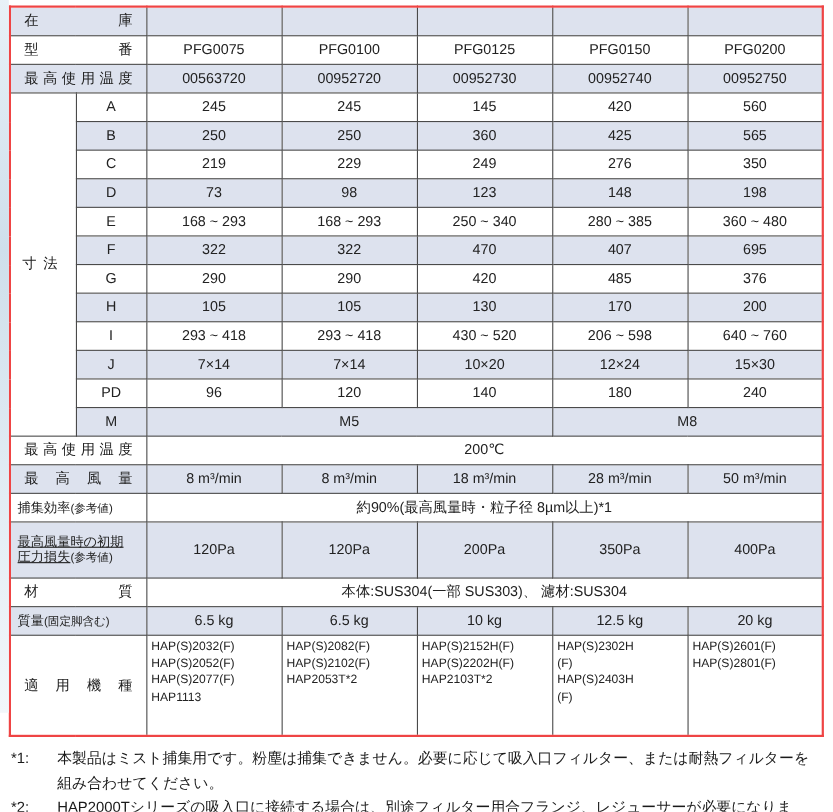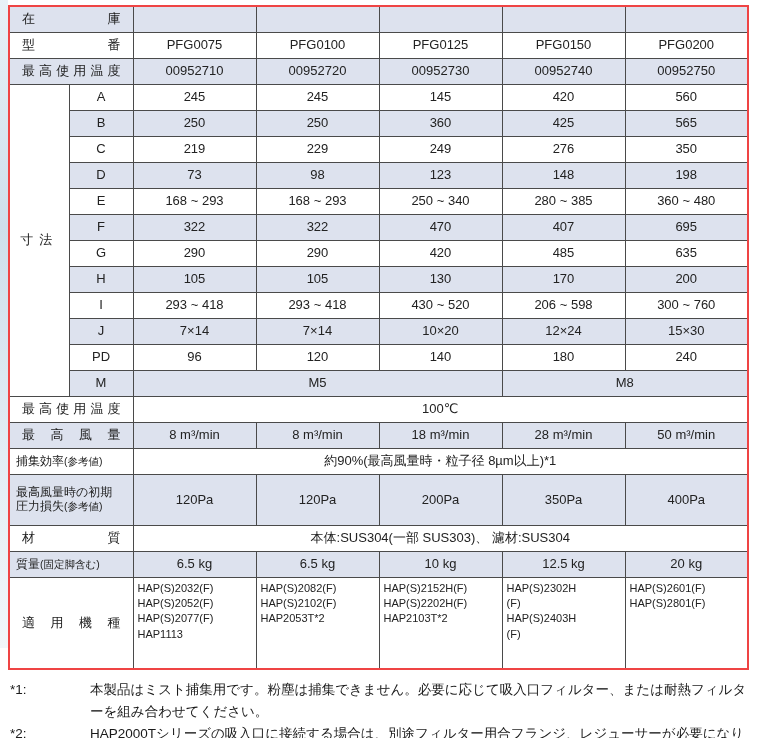--- a/index.html
+++ b/index.html
@@ -12,27 +12,27 @@
   col.c-d{width:123px;}
   td{border:1px solid #4a4a4a;font-size:13px;text-align:center;vertical-align:middle;
     padding:0 4px;height:25px;line-height:1.15;overflow:hidden;}
   tr.alt td{background:#dde2ee;}
   td.lbl{text-align:justify;text-align-last:justify;padding:0 12px;}
   td.lbl-left{text-align:left;text-align-last:left;padding:0 6px;font-size:12px;}
   td.grp{letter-spacing:0.45em;padding:0 2px;letter-spacing:6px;}
   td.span-val{text-align:center;margin-top:20px;}
   td.pressure-h{height:50px;}
   .sub{font-size:10.5px;}
-  .pre{white-space:pre-line;}
+  .pre{white-space:pre-line;text-decoration:underline;}
   td.models-cell{text-align:left;vertical-align:top;font-size:11px;line-height:1.38;
     padding:3px 2px 3px 4px;height:84px;white-space:pre-line;}
   .footnotes{margin:9px 10px 0 10px;font-size:13.5px;line-height:1.62;color:#1a1a1a;}
   .fn{display:flex;}
   .fn .marker{flex:0 0 42px;}
-  .fn .txt{flex:1;margin-left:38px;}
+  .fn .txt{flex:1;}
 </style>
 </head>
 <body>
 
 <table>
   <colgroup>
     <col class="c-grp">
       <col class="c-key">
     <col class="c-d">
       <col class="c-d">
@@ -55,21 +55,21 @@
     <td class="lbl" colspan="2">型番</td>
     <td>PFG0075</td>
     <td>PFG0100</td>
     <td>PFG0125</td>
     <td>PFG0150</td>
     <td>PFG0200</td>
   </tr>
 
   <tr class="alt">
     <td class="lbl" colspan="2">最高使用温度</td>
-    <td>00952710</td>
+    <td>00563720</td>
     <td>00952720</td>
     <td>00952730</td>
     <td>00952740</td>
     <td>00952750</td>
   </tr>
 
   <tr>
     <td class="grp" rowspan="12">寸法</td>
     <td>A</td>
     <td>245</td>
@@ -117,37 +117,37 @@
     <td>470</td>
     <td>407</td>
     <td>695</td>
   </tr>
   <tr>
     <td>G</td>
     <td>290</td>
     <td>290</td>
     <td>420</td>
     <td>485</td>
-    <td>635</td>
+    <td>376</td>
   </tr>
   <tr class="alt">
     <td>H</td>
     <td>105</td>
     <td>105</td>
     <td>130</td>
     <td>170</td>
     <td>200</td>
   </tr>
   <tr>
     <td>I</td>
     <td>293 ~ 418</td>
     <td>293 ~ 418</td>
     <td>430 ~ 520</td>
     <td>206 ~ 598</td>
-    <td>300 ~ 760</td>
+    <td>640 ~ 760</td>
   </tr>
   <tr class="alt">
     <td>J</td>
     <td>7×14</td>
     <td>7×14</td>
     <td>10×20</td>
     <td>12×24</td>
     <td>15×30</td>
   </tr>
   <tr>
@@ -159,21 +159,21 @@
     <td>240</td>
   </tr>
   <tr class="alt">
     <td>M</td>
     <td class="span-val" colspan="3">M5</td>
     <td class="span-val" colspan="2">M8</td>
   </tr>
 
   <tr>
     <td class="lbl" colspan="2">最高使用温度</td>
-    <td class="span-val" colspan="5">100℃</td>
+    <td class="span-val" colspan="5">200℃</td>
   </tr>
 
   <tr class="alt">
     <td class="lbl" colspan="2">最高風量</td>
     <td>8 m³/min</td>
     <td>8 m³/min</td>
     <td>18 m³/min</td>
     <td>28 m³/min</td>
     <td>50 m³/min</td>
   </tr>

